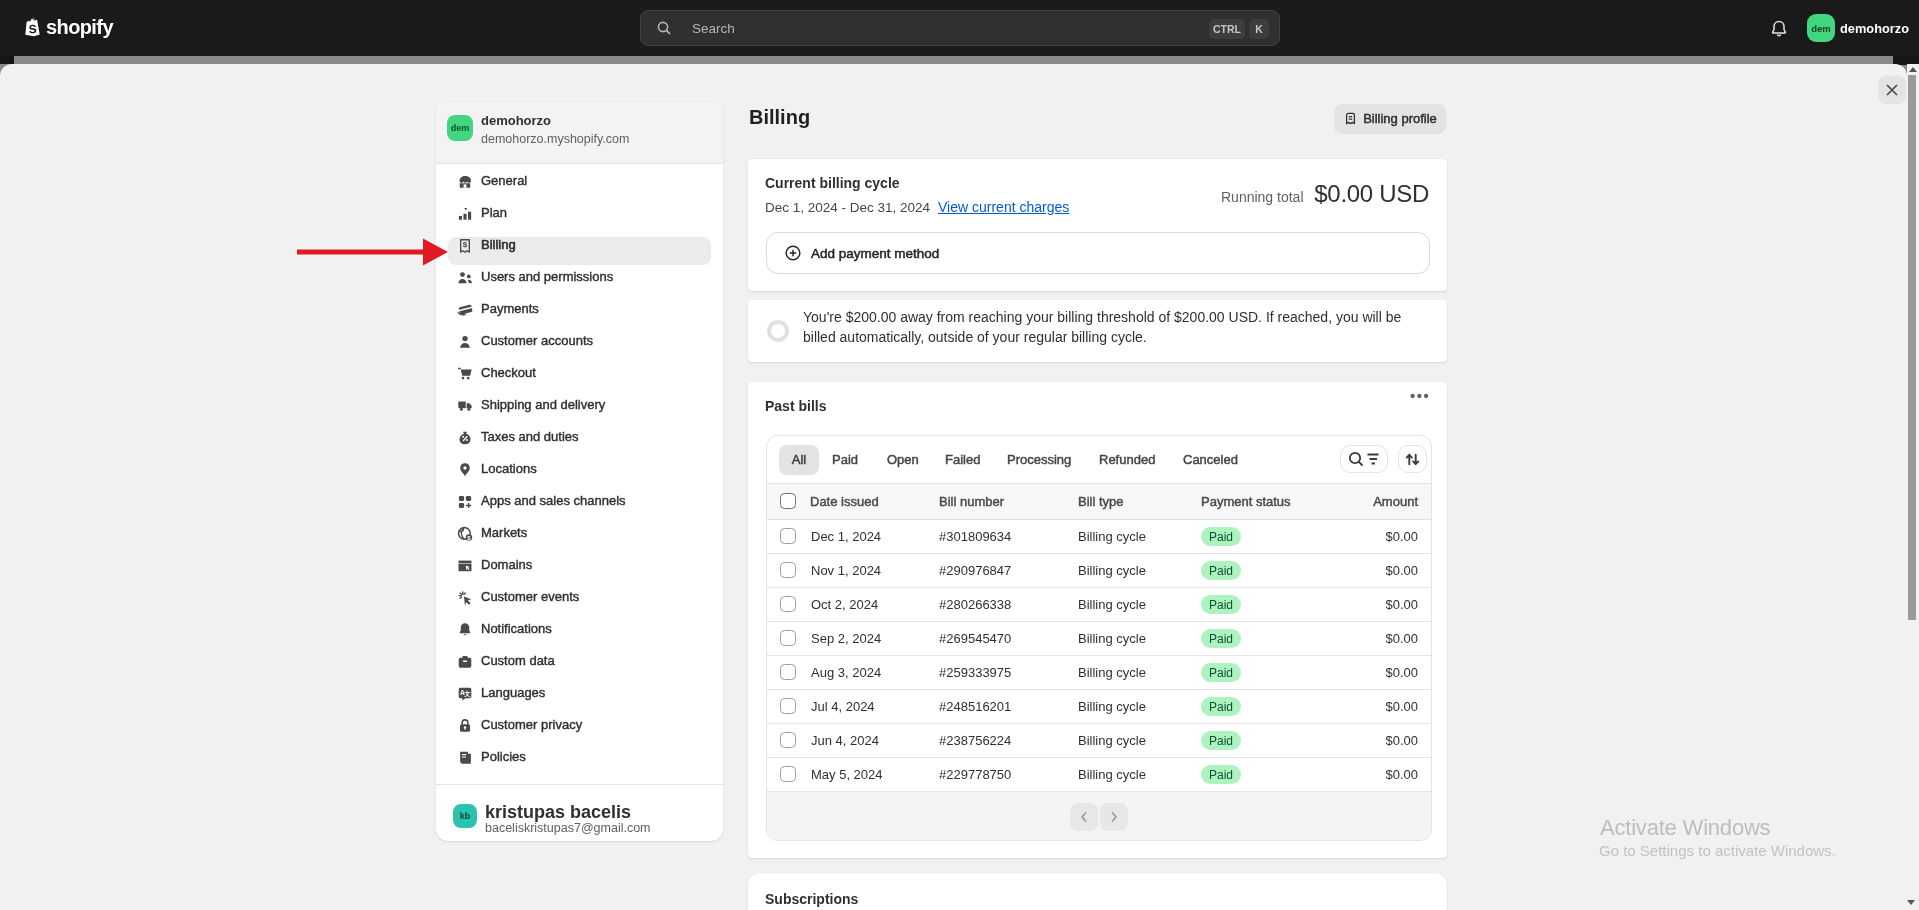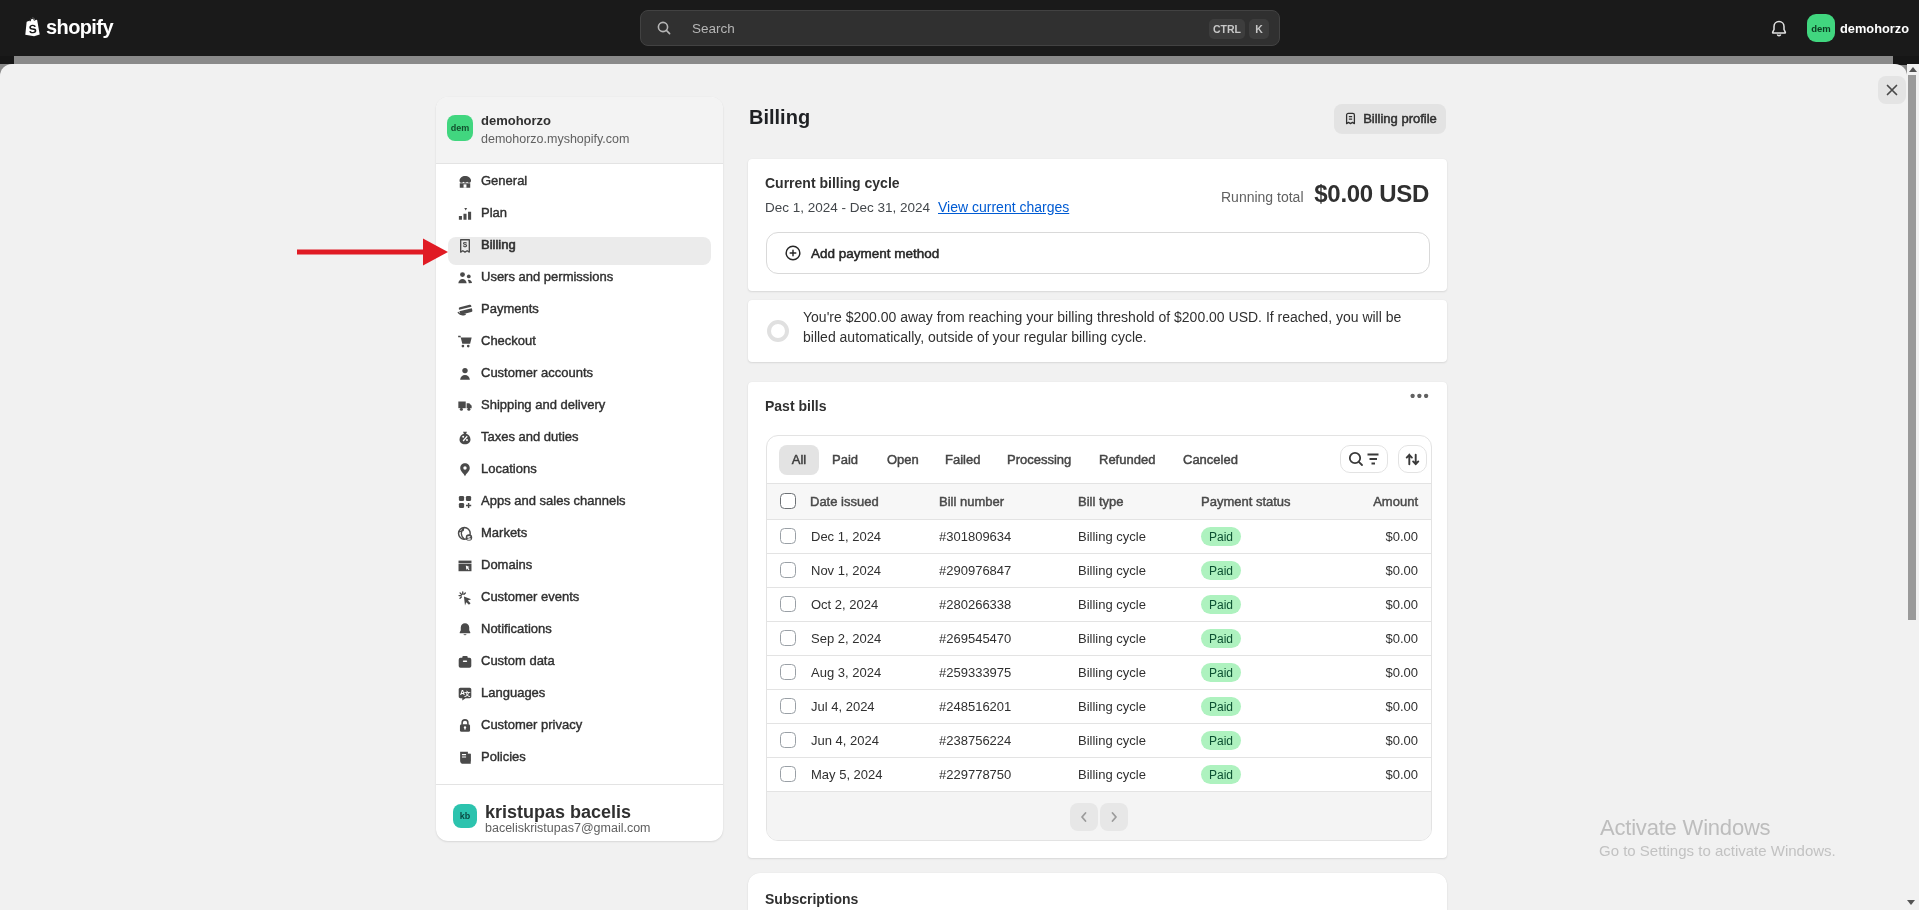--- a/index.html
+++ b/index.html
@@ -44,21 +44,21 @@
 
 #main-title{position:absolute;left:749px;top:106px;font-size:20px;font-weight:700;color:#1f2124}
 #bp-btn{position:absolute;left:1334px;top:104px;width:112px;height:29px;background:#e3e3e3;border-radius:8px;display:flex;align-items:center;justify-content:center;font-size:13px;font-weight:400;-webkit-text-stroke:0.5px #303030;color:#303030;box-shadow:0 1px 0 rgba(0,0,0,.05)}
 #bp-btn svg{margin-right:5px}
 .card{position:absolute;background:#fff;border-radius:4px;box-shadow:0 1px 2px rgba(0,0,0,.1),0 0 1px rgba(0,0,0,.08)}
 #card1{left:748px;top:159px;width:699px;height:132px}
 #card1 .h{position:absolute;left:17px;top:16px;font-size:14px;font-weight:700;color:#303030}
 #card1 .dates{position:absolute;left:17px;top:41px;font-size:13.5px;color:#43474b}
 #card1 .link{position:absolute;left:190px;top:40px;font-size:14px;color:#005bd3;text-decoration:underline}
 #card1 .rt{position:absolute;left:473px;top:30px;font-size:14px;color:#616161}
-#card1 .amt{position:absolute;right:18px;top:21px;font-size:24px;font-weight:700;color:#303030;letter-spacing:-0.3px}
+#card1 .amt{position:absolute;right:18px;top:21px;font-size:24px;font-weight:400;color:#303030;letter-spacing:-0.3px}
 #apm{position:absolute;left:18px;top:73px;width:664px;height:42px;border:1px solid #d9d9d9;border-radius:12px;display:flex;align-items:center}
 #apm svg{margin-left:17px}
 #apm span{margin-left:9px;font-size:13.5px;font-weight:400;-webkit-text-stroke:0.5px #262626;color:#262626}
 #card2{left:748px;top:300px;width:699px;height:62px}
 #donut{position:absolute;left:19px;top:20px;width:22px;height:22px;border:4.5px solid #e0e0e0;border-radius:50%}
 #card2 .txt{position:absolute;left:55px;top:7px;font-size:14px;line-height:20px;color:#303030;width:620px}
 #card3{left:748px;top:382px;width:699px;height:476px}
 #card3 .h{position:absolute;left:17px;top:16px;font-size:14px;font-weight:700;color:#303030}
 #dots{position:absolute;left:1410px;top:387px;font-size:15px;font-weight:700;color:#616161;letter-spacing:1.5px}
 #tablebox{position:absolute;left:18px;top:53px;width:666px;height:406px;border:1px solid #e3e3e3;border-radius:12px;background:#fff;overflow:hidden}
@@ -152,28 +152,28 @@
           <path fill="#4a4a4a" d="M13 12.1c.4-.1.8-.2 1.2-.2 1.9 0 3.4 1.5 3.6 3.6l-3.6.3c0-1.4-.4-2.7-1.2-3.7z"></path>
         </svg>Users and permissions</div>
 <div class="nitem"><svg width="18" height="18" viewBox="0 0 20 20">
           <g transform="rotate(-14 10 9)">
             <path fill="#4a4a4a" d="M5 5.6h11a1.6 1.6 0 0 1 1.6 1.6v.9H3.4v-.9A1.6 1.6 0 0 1 5 5.6z"></path>
             <path fill="#4a4a4a" d="M3.4 9.8h14.2v2.4a1.6 1.6 0 0 1-1.6 1.6H5a1.6 1.6 0 0 1-1.6-1.6z"></path>
           </g>
           <path fill="none" stroke="#4a4a4a" stroke-width="1.6" stroke-linecap="round" d="M2.6 12.9c1.6 2.2 4.5 2.9 7.6 1.8"></path>
         </svg>Payments</div>
 <div class="nitem"><svg width="18" height="18" viewBox="0 0 20 20">
+          <circle cx="10" cy="6.2" r="3" fill="#4a4a4a"></circle>
+          <path fill="#4a4a4a" d="M4.6 16.3c.3-3 2.6-5.1 5.4-5.1s5.1 2.1 5.4 5.1z"></path>
+        </svg>Customer accounts</div>
+<div class="nitem"><svg width="18" height="18" viewBox="0 0 20 20">
           <path fill="#4a4a4a" d="M2.4 3h2.6l.5 2.1h11.9l-1.7 6.9H7L5.2 4.6H2.4z"></path>
           <circle cx="7.7" cy="14.5" r="1.5" fill="#4a4a4a"></circle>
           <circle cx="13.6" cy="14.5" r="1.5" fill="#4a4a4a"></circle>
         </svg>Checkout</div>
-<div class="nitem"><svg width="18" height="18" viewBox="0 0 20 20">
-          <circle cx="10" cy="6.2" r="3" fill="#4a4a4a"></circle>
-          <path fill="#4a4a4a" d="M4.6 16.3c.3-3 2.6-5.1 5.4-5.1s5.1 2.1 5.4 5.1z"></path>
-        </svg>Customer accounts</div>
 <div class="nitem"><svg width="18" height="18" viewBox="0 0 20 20">
           <path fill="#4a4a4a" d="M2.6 5h8.2v7.4H2.6z"></path>
           <path fill="#4a4a4a" d="M11.8 7h3l2.6 2.6v2.8h-5.6z"></path>
           <circle cx="6" cy="13.6" r="1.7" fill="#4a4a4a"></circle>
           <circle cx="14.3" cy="13.6" r="1.7" fill="#4a4a4a"></circle>
         </svg>Shipping and delivery</div>
 <div class="nitem"><svg width="18" height="18" viewBox="0 0 20 20">
           <path fill="#4a4a4a" d="M7.8 3h4.4l-1 2.3c2.9.7 4.9 3.1 4.9 6.3 0 3.2-2.5 5.4-6.1 5.4s-6.1-2.2-6.1-5.4c0-3.2 2-5.6 4.9-6.3z"></path>
           <path fill="#fff" d="M7.4 12.9 12 7.6l1 .9-4.6 5.3z"></path>
           <circle cx="8" cy="8.7" r="1.1" fill="#fff"></circle>

